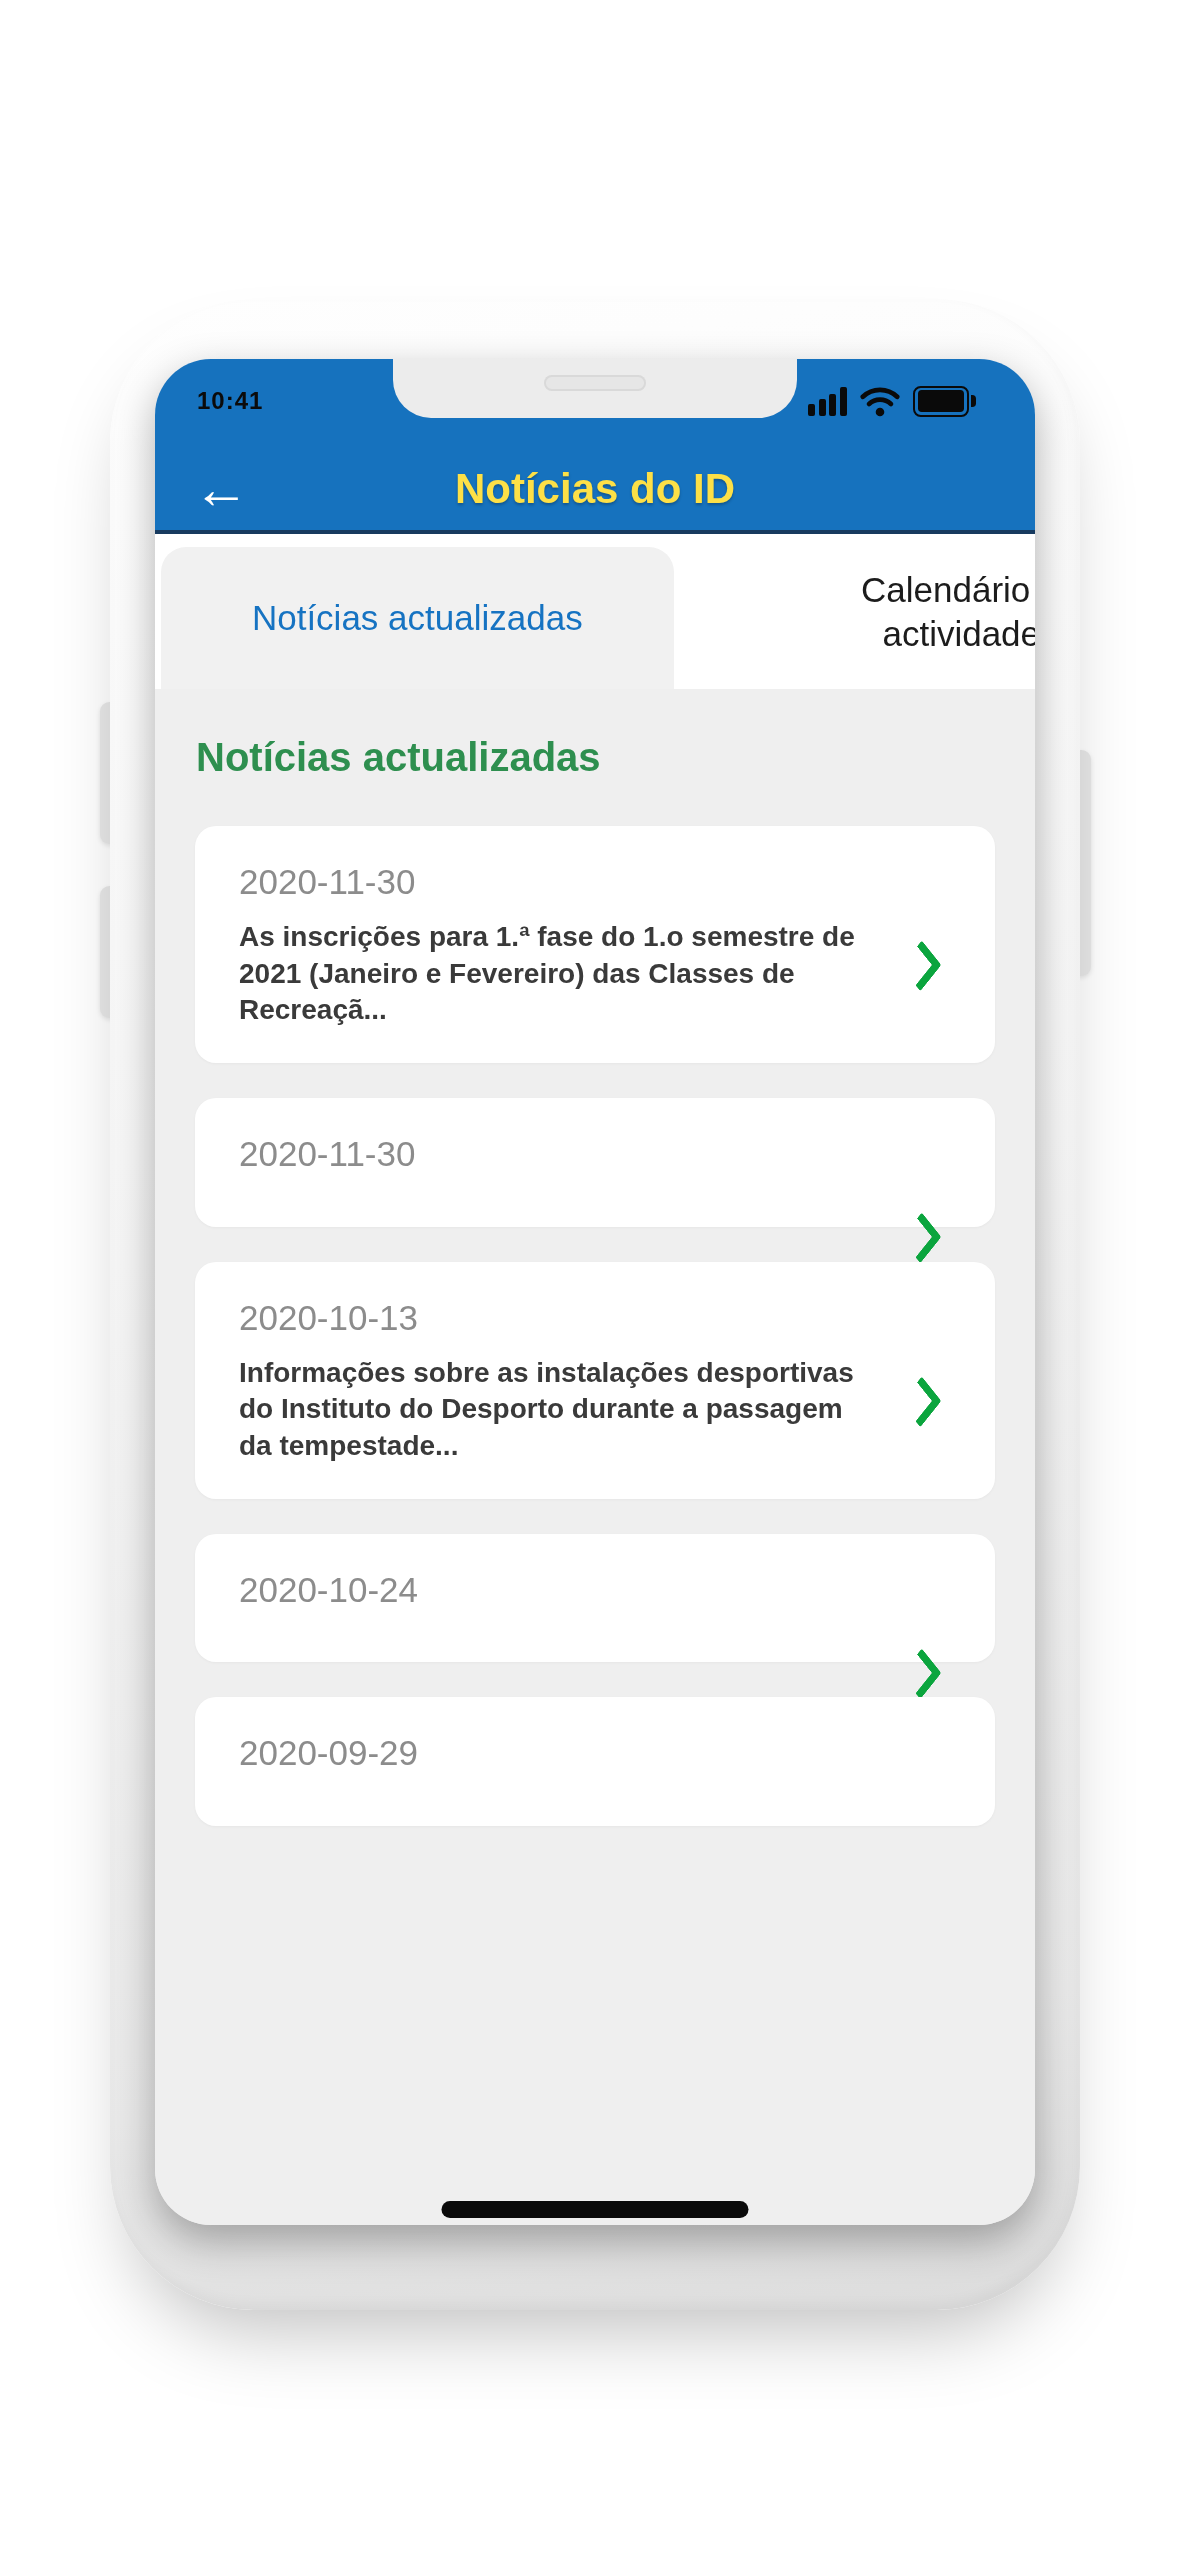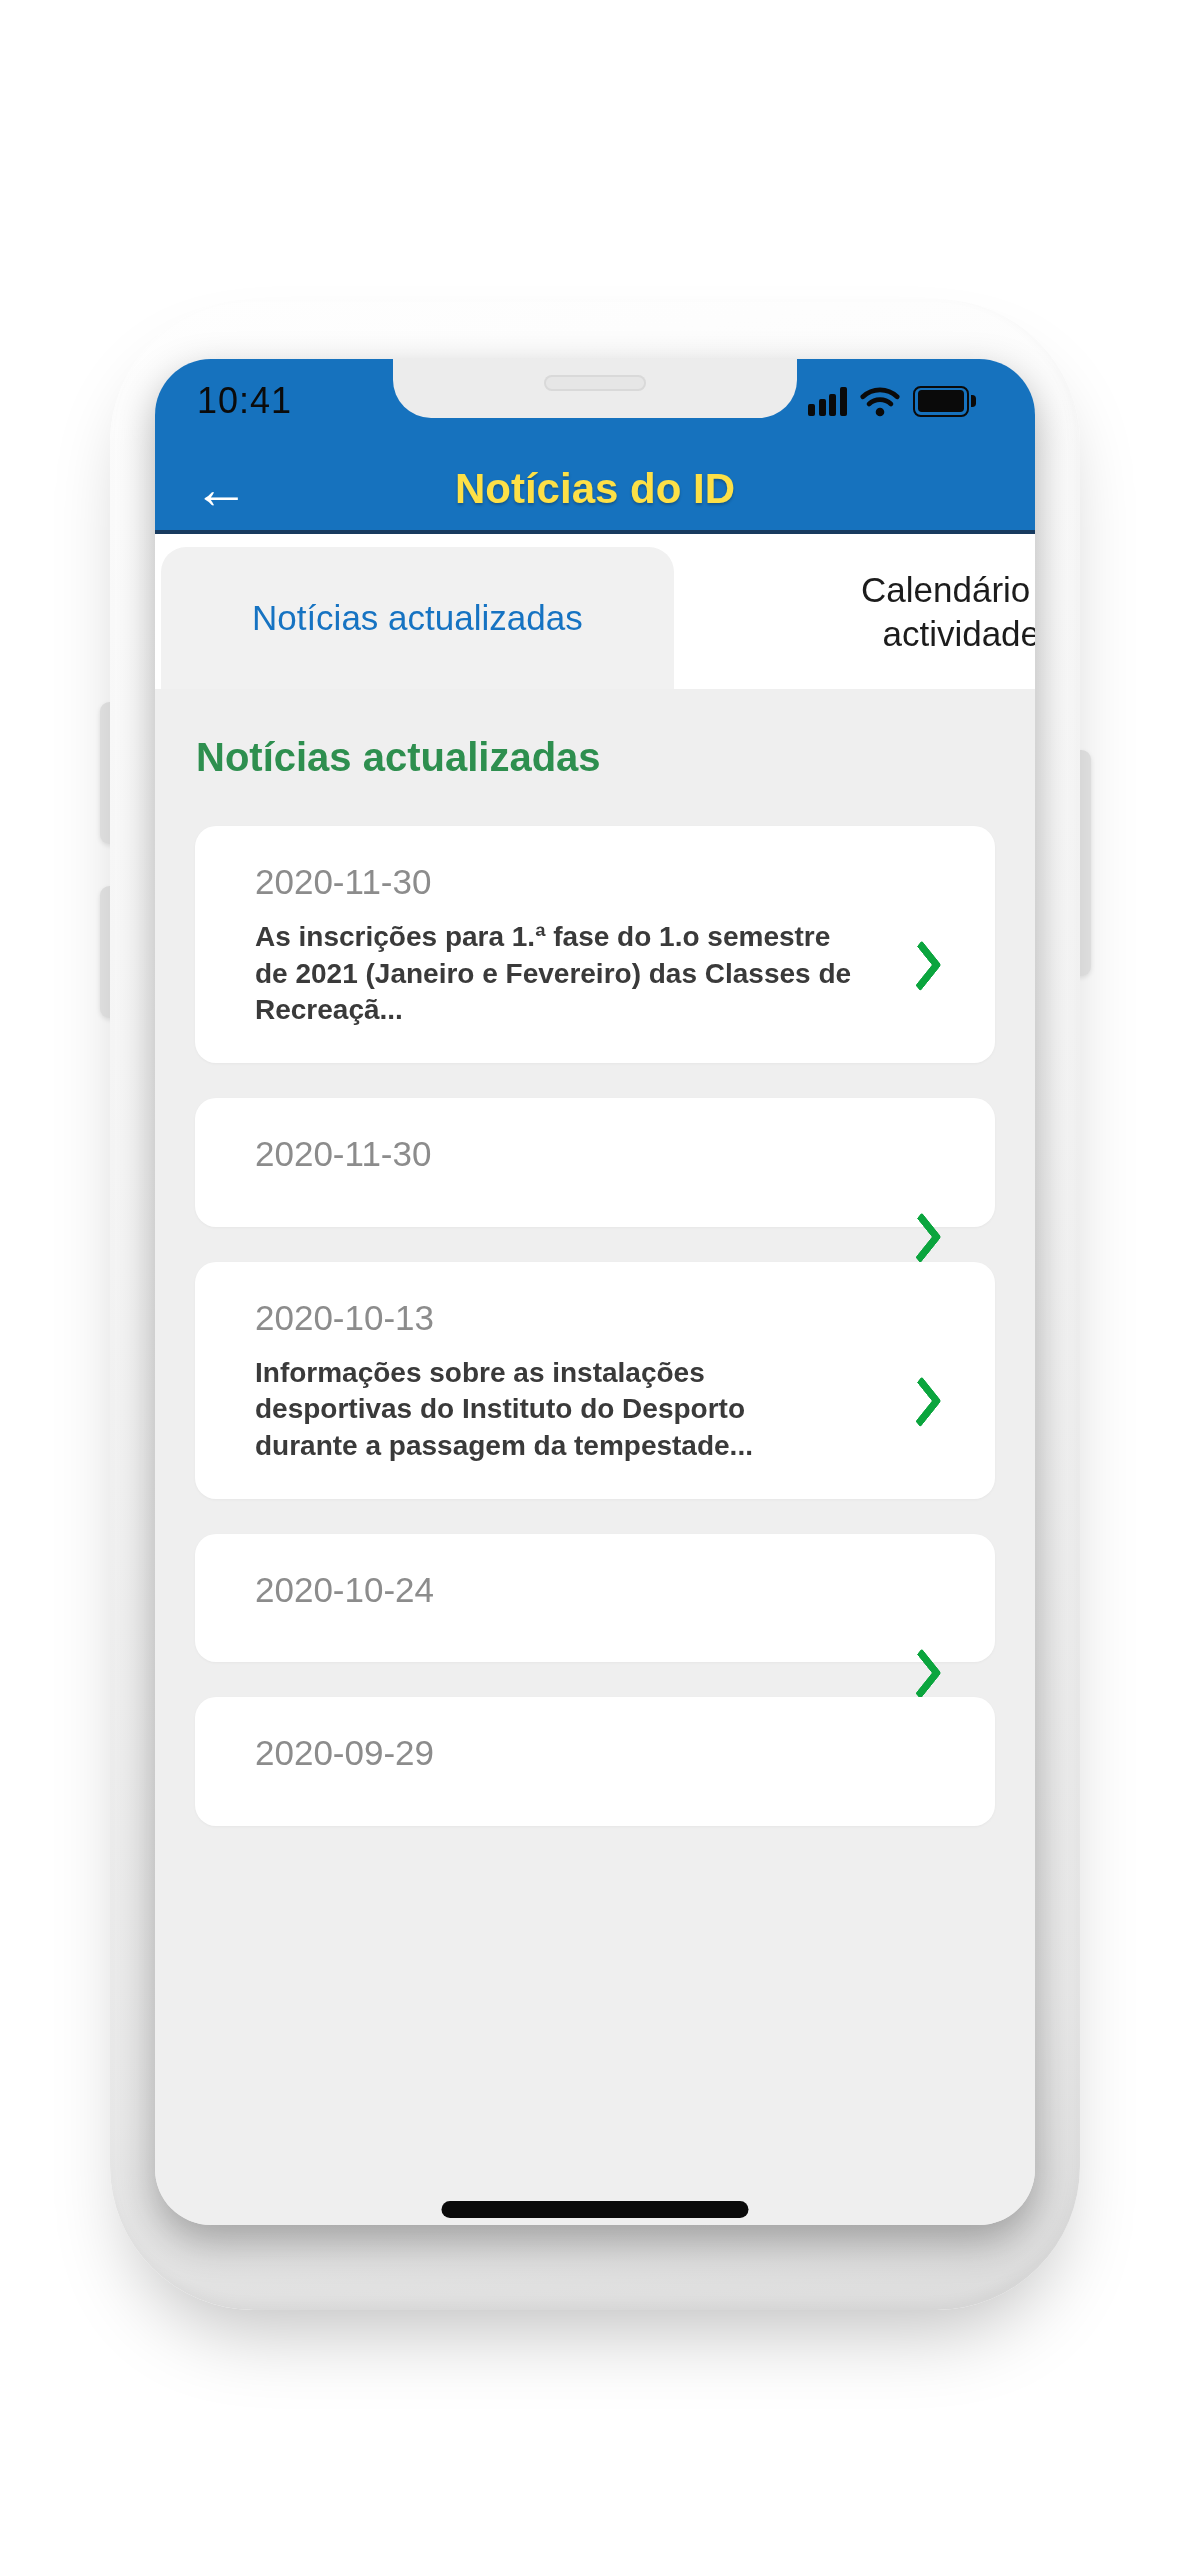--- a/index.html
+++ b/index.html
@@ -23,21 +23,21 @@
   .screen{
     position:absolute;left:45px;top:60px;width:880px;height:1866px;border-radius:56px;
     overflow:hidden;background:#efefef;box-shadow:0 15.3px 40px rgba(0,0,0,.30);
     display:flex;flex-direction:column;
   }
   
   .appheader{
     position:relative;height:171px;flex:0 0 auto;background:#1672be;border-bottom:4.8px solid #173a5f;
   }
   .statusbar{position:absolute;left:42px;right:42px;top:19px;height:46px;display:flex;justify-content:space-between;align-items:center;}
-  .status-time{font-size:36px;font-weight:400;color:#0b0b0b;letter-spacing:1px;}
+  .status-time{font-size:24px;font-weight:700;color:#0b0b0b;letter-spacing:1px;}
   .status-icons{display:flex;align-items:center;gap:13.4px;margin-right:17px;}
   .sigbars{display:flex;align-items:flex-end;gap:3.8px;height:29px;}
   .sigbars i{display:block;width:6.7px;background:#0a0a0a;border-radius:1.9px;}
   .sigbars i:nth-child(1){height:11.5px;}.sigbars i:nth-child(2){height:16.3px;}
   .sigbars i:nth-child(3){height:22px;}.sigbars i:nth-child(4){height:29px;}
   .battery{display:flex;align-items:center;}
   .bat-body{position:relative;width:52px;height:27px;border:2.9px solid #0a0a0a;border-radius:7.7px;}
   .bat-fill{position:absolute;inset:2.9px;background:#0a0a0a;border-radius:3.8px;}
   .bat-nub{width:4.8px;height:12.5px;background:#0a0a0a;border-radius:0 3.8px 3.8px 0;margin-left:1.9px;}
   .navrow{position:absolute;left:0;right:0;top:96px;height:67px;}
@@ -54,21 +54,21 @@
   .tabbar{position:relative;height:155px;flex:0 0 auto;background:#ffffff;}
   .tab{position:absolute;display:flex;align-items:center;justify-content:center;font-size:35px;color:#1c1c1c;cursor:pointer;}
   .tab-active{left:5.8px;top:13.4px;width:513px;height:142px;background:#f1f1f1;border-radius:25px 25px 0 0;color:#1673c2;}
   .tab-2{left:518px;top:0;width:288px;height:155px;}
   .tab-3{left:671px;top:0;width:288px;height:155px;text-align:center;line-height:1.25;}
   
   .content{flex:1 1 auto;position:relative;background:#efefef;}
   .section-title{margin:44px 0 0 41px;font-size:40px;font-weight:bold;color:#2e8f4f;height:48px;line-height:48px;}
   .news-list{margin-top:45px;}
   .card{position:relative;background:#ffffff;border-radius:21px;margin:0 40px 35px 40px;
-    padding:36px 44px 35px 60px;box-shadow:0 1px 2.9px rgba(0,0,0,.04);cursor:pointer;}
+    padding:36px 44px 35px 44px;box-shadow:0 1px 2.9px rgba(0,0,0,.04);cursor:pointer;}
   .news-date{font-size:35px;line-height:1.15;color:#8c8c8c;margin-bottom:17px;}
   .news-title{font-size:28px;font-weight:bold;color:#3a3a3a;line-height:1.3;padding-right:96px;}
   .chev-wrap{position:absolute;right:50px;top:115px;width:38px;height:50px;display:flex;align-items:center;justify-content:center;}
   .chev{width:23px;height:23px;border-top:7.7px solid #0ba53e;border-right:7.7px solid #0ba53e;
     border-radius:2.9px;transform:scaleY(1.25) rotate(45deg);margin-right:9.6px;}
   
   .home-indicator{position:absolute;left:50%;transform:translateX(-50%);bottom:6.7px;width:307px;height:17px;
     background:#0a0a0a;border-radius:9.6px;z-index:7;}
 </style>
 </head>

